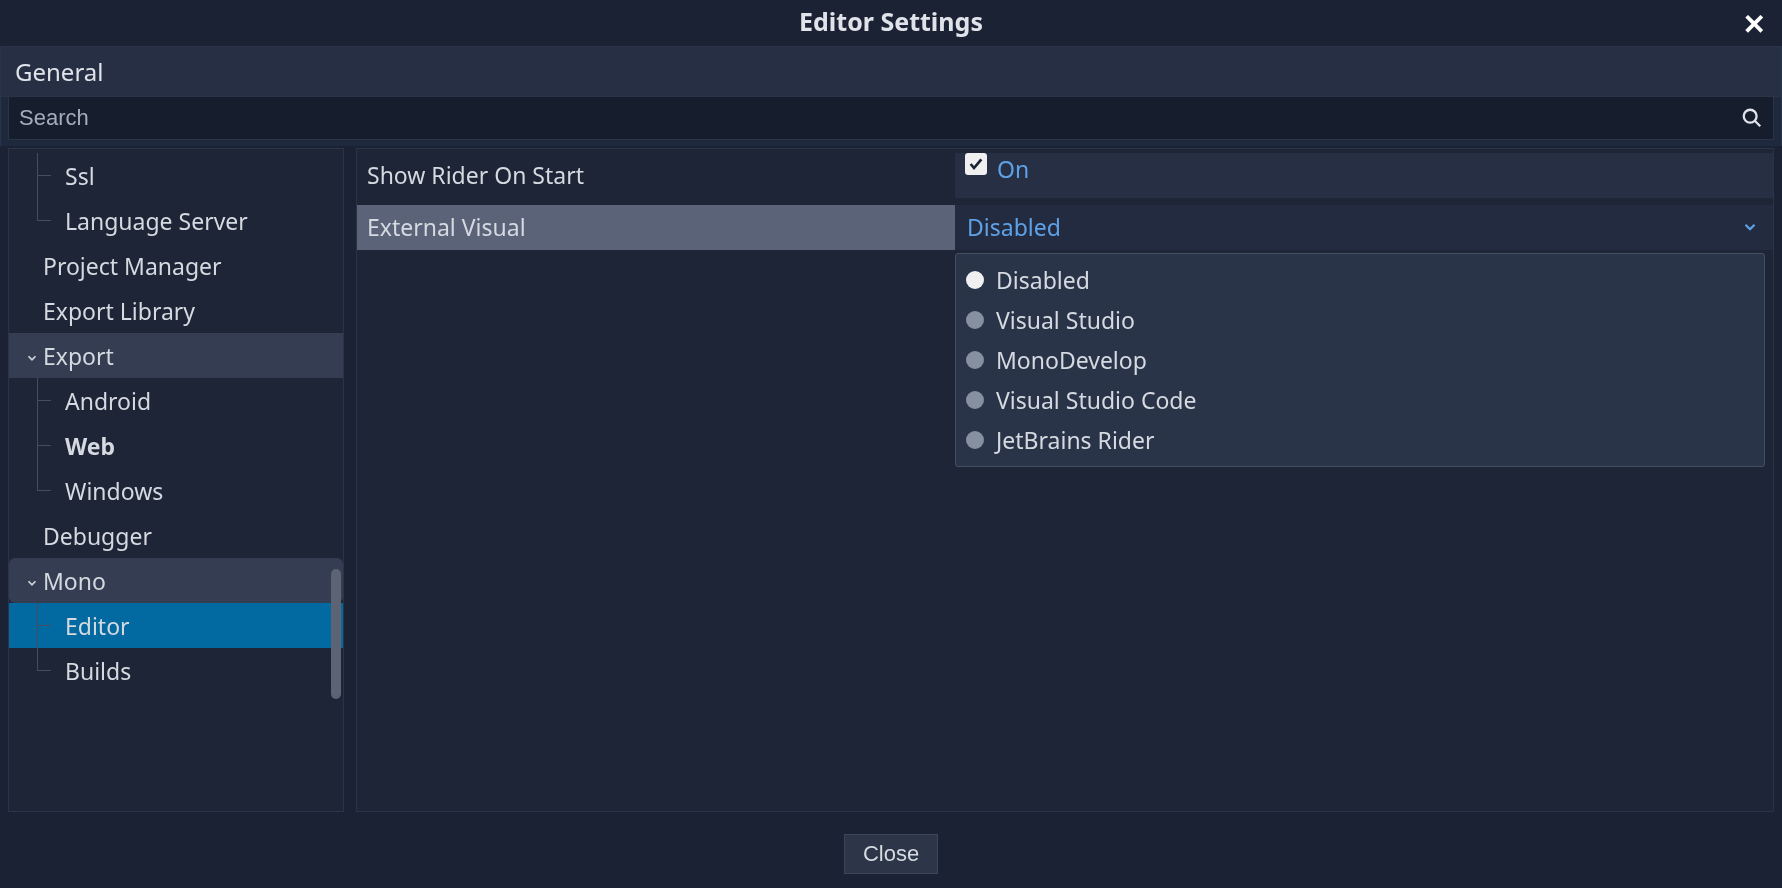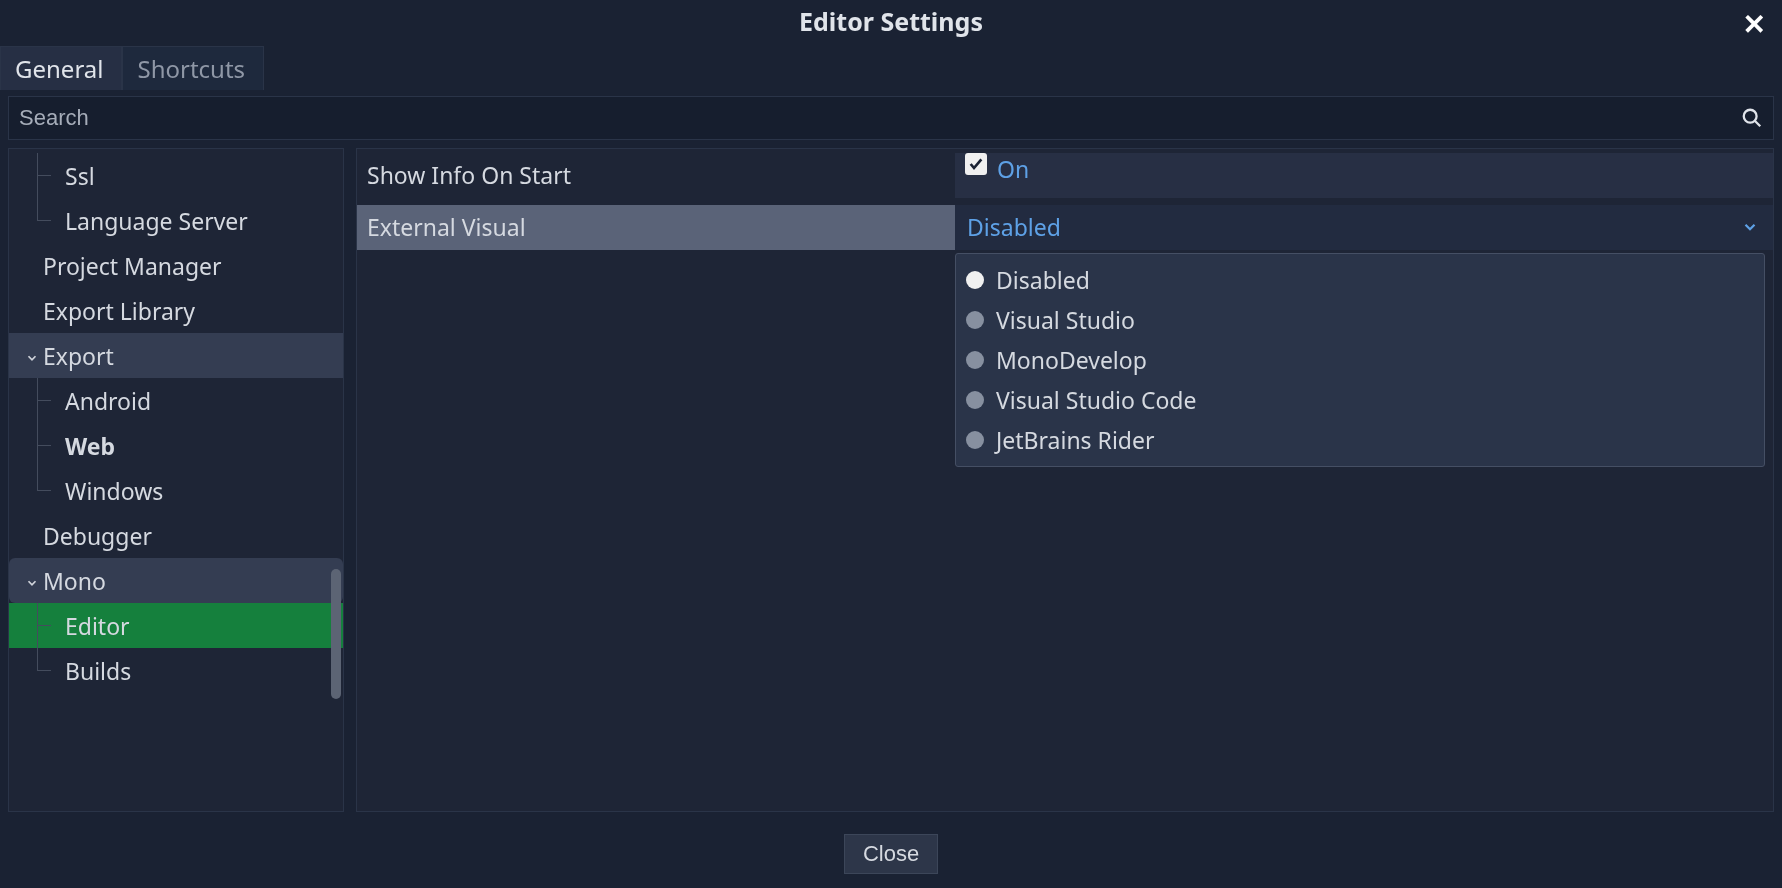--- a/index.html
+++ b/index.html
@@ -37,20 +37,21 @@
     font-size: 28px;
     color: #fff;
     cursor: pointer;
     padding: 2px 6px;
     font-weight: 700;
   }
   .tabs {
     display: flex;
     height: 44px;
     margin-top: 4px;
+    flex-direction: column;
   }
   .tab {
     padding: 8px 18px 8px 14px;
     font-size: 24px;
     color: #8f97a6;
     background: #1e293d;
     cursor: pointer;
     display: flex;
     align-items: center;
     border: 1px solid #2a3448;
@@ -108,21 +109,21 @@
     cursor: pointer;
     position: relative;
   }
   .tree-item .chevron {
     width: 18px;
     text-align: center;
     margin-right: 2px;
     color: #cfd3da;
   }
   .tree-item.selected {
-    background: #15803d;
+    background: #0369a1;
   }
   .tree-item.group-highlight {
     background: #343d52;
   }
   .tree-guide {
     position: absolute;
     left: 20px;
     top: 0;
     bottom: 0;
     border-left: 1px solid #444c5d;
@@ -335,21 +336,21 @@
             <span>Builds</span>
           </div>
         </div>
       <div class="sidebar-scrollbar"></div>
     </div>
 
     <div class="content">
 
       <div class="row">
         <div class="label-wrap">
-            <span>Show Info On Start</span>
+            <span>Show Rider On Start</span>
           </div>
         <div class="value">
           <div class="checkbox-wrap">
             <span class="checkbox">
               <svg width="16" height="16" viewBox="0 0 24 24" fill="none" stroke="#1a2233" stroke-width="4">
                   <polyline points="4 12 9 18 20 5"></polyline>
                 </svg>
             </span>
             <span class="on-label">On</span>
           </div>

